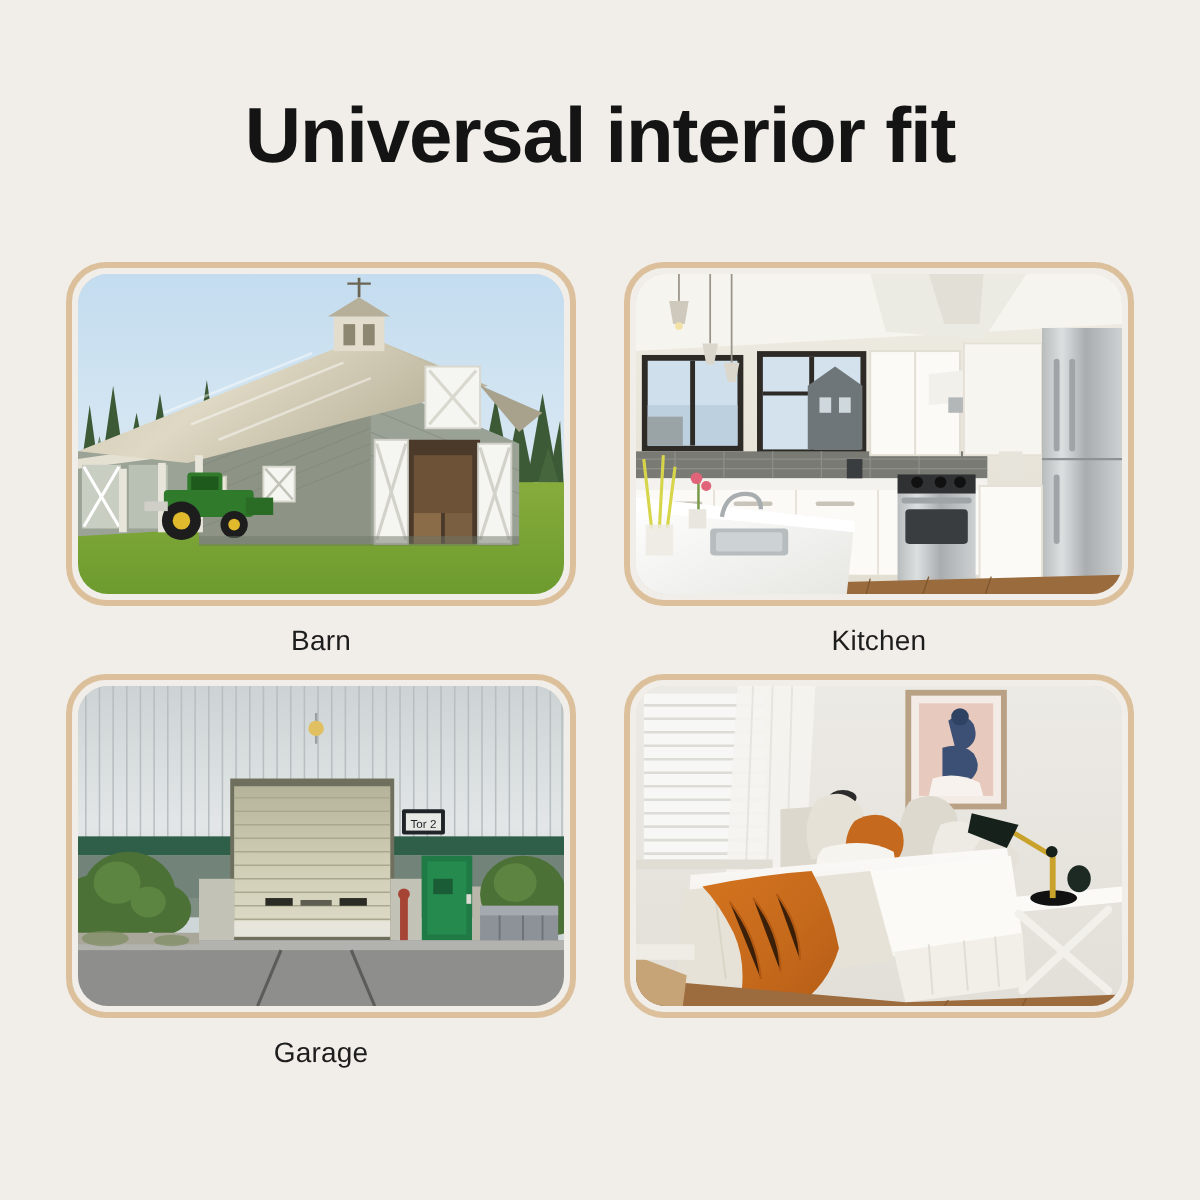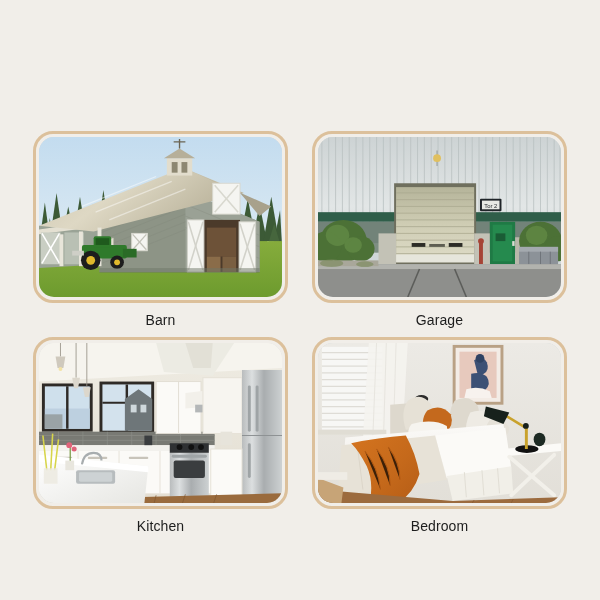--- a/index.html
+++ b/index.html
@@ -71,20 +71,21 @@
     color: #1d1d1d;
     line-height: 1.2;
     letter-spacing: 0.1px;
   }
 </style>
 </head>
 <body>
 
 <div class="page">
 
+  <div class="page-title">Universal interior fit</div>
 
   <div class="grid">
 
     <div class="cell">
       <div class="card">
         <div class="photo">
           <svg viewBox="0 0 249 166" preserveAspectRatio="none">
             <defs>
               <linearGradient id="bSky" x1="0" y1="0" x2="0" y2="1">
                 <stop offset="0%" stop-color="#c3dcef"></stop>
@@ -217,20 +218,154 @@
               <circle cx="80" cy="130" r="7" fill="#1d1d1d"></circle>
               <circle cx="80" cy="130" r="3" fill="#e0b92c"></circle>
               <rect x="34" y="118" width="12" height="5" fill="#cfcfc7"></rect>
             </g>
 
             <rect x="62" y="136" width="164" height="5" fill="#6e7668" opacity="0.5"></rect>
           </svg>
         </div>
       </div>
       <div class="cell-label">Barn</div>
+    </div>
+
+    <div class="cell">
+      <div class="card">
+        <div class="photo">
+          <svg viewBox="0 0 249 166" preserveAspectRatio="none">
+            <defs>
+              <linearGradient id="kWall" x1="0" y1="0" x2="0" y2="1">
+                <stop offset="0%" stop-color="#efece3"></stop>
+                <stop offset="100%" stop-color="#e3ded2"></stop>
+              </linearGradient>
+              <linearGradient id="kSteel" x1="0" y1="0" x2="1" y2="0">
+                <stop offset="0%" stop-color="#b9bcbd"></stop>
+                <stop offset="25%" stop-color="#dcdfe0"></stop>
+                <stop offset="55%" stop-color="#a9adaf"></stop>
+                <stop offset="100%" stop-color="#cdd1d2"></stop>
+              </linearGradient>
+              <linearGradient id="kCounter" x1="0" y1="0" x2="1" y2="1">
+                <stop offset="0%" stop-color="#ffffff"></stop>
+                <stop offset="100%" stop-color="#e6e6e2"></stop>
+              </linearGradient>
+            </defs>
+            <rect x="0" y="0" width="249" height="166" fill="url(#kWall)"></rect>
+
+            <path d="M0 0 L249 0 L249 26 L0 40Z" fill="#f6f4ee"></path>
+            <path d="M120 0 L200 0 L178 34 L128 30Z" fill="#ecebe3"></path>
+            <path d="M150 0 L178 0 L176 26 L158 26Z" fill="#e2e0d6"></path>
+
+            <rect x="3" y="42" width="52" height="50" fill="#2e2a26"></rect>
+            <rect x="6" y="45" width="46" height="44" fill="#cfe0ec"></rect>
+            <rect x="6" y="68" width="46" height="21" fill="#bdd0e0"></rect>
+            <line x1="29" y1="45" x2="29" y2="89" stroke="#2e2a26" stroke-width="2.5"></line>
+            <rect x="62" y="40" width="56" height="54" fill="#2e2a26"></rect>
+            <rect x="65" y="43" width="50" height="48" fill="#d3e2ed"></rect>
+            <line x1="90" y1="43" x2="90" y2="91" stroke="#2e2a26" stroke-width="2.5"></line>
+            <line x1="65" y1="62" x2="115" y2="62" stroke="#2e2a26" stroke-width="2"></line>
+
+            <path d="M88 58 L102 48 L116 58 L116 91 L88 91Z" fill="#6e7679"></path>
+            <rect x="94" y="64" width="6" height="8" fill="#cfd8dc"></rect>
+            <rect x="104" y="64" width="6" height="8" fill="#cfd8dc"></rect>
+            <rect x="6" y="74" width="18" height="15" fill="#9aa3a6"></rect>
+
+            <g stroke="#9a948a" stroke-width="0.9">
+              <line x1="22" y1="0" x2="22" y2="14"></line>
+                <line x1="38" y1="0" x2="38" y2="36"></line>
+              <line x1="49" y1="0" x2="49" y2="46"></line>
+            </g>
+            <path d="M17 14 L27 14 L25 26 L19 26Z" fill="#cfc9bd"></path>
+            <path d="M34 36 L42 36 L40 47 L36 47Z" fill="#dcd7cc"></path>
+            <path d="M45 46 L53 46 L51 56 L47 56Z" fill="#dcd7cc"></path>
+            <circle cx="22" cy="27" r="2" fill="#f3e2a6"></circle>
+
+            <rect x="0" y="92" width="180" height="14" fill="#797a74"></rect>
+            <g stroke="#8d8e88" stroke-width="0.7">
+              <line x1="0" y1="96" x2="180" y2="96"></line>
+                <line x1="0" y1="101" x2="180" y2="101"></line>
+              <line x1="20" y1="92" x2="20" y2="106"></line>
+                <line x1="45" y1="92" x2="45" y2="106"></line>
+              <line x1="70" y1="92" x2="70" y2="106"></line>
+                <line x1="95" y1="92" x2="95" y2="106"></line>
+              <line x1="120" y1="92" x2="120" y2="106"></line>
+                <line x1="145" y1="92" x2="145" y2="106"></line>
+            </g>
+
+            <rect x="120" y="40" width="46" height="54" fill="#fbfaf7" stroke="#e2ded4" stroke-width="1"></rect>
+            <line x1="143" y1="40" x2="143" y2="94" stroke="#e2ded4" stroke-width="1"></line>
+
+            <path d="M150 52 L200 46 L200 64 L150 68Z" fill="#f2f0ea"></path>
+            <rect x="160" y="64" width="32" height="8" fill="#b4b7b8"></rect>
+
+            <rect x="168" y="36" width="40" height="58" fill="#f7f5f0" stroke="#e5e1d7" stroke-width="1"></rect>
+
+            <rect x="208" y="28" width="41" height="132" fill="url(#kSteel)"></rect>
+            <line x1="208" y1="96" x2="249" y2="96" stroke="#8e9294" stroke-width="1.2"></line>
+            <rect x="214" y="44" width="3" height="48" rx="1.5" fill="#9fa4a6"></rect>
+            <rect x="222" y="44" width="3" height="48" rx="1.5" fill="#9fa4a6"></rect>
+            <rect x="214" y="104" width="3" height="36" rx="1.5" fill="#9fa4a6"></rect>
+
+            <rect x="0" y="106" width="180" height="6" fill="#f3f2ee"></rect>
+            <rect x="0" y="112" width="180" height="44" fill="#fbfaf7"></rect>
+            <g stroke="#e6e2d8" stroke-width="1">
+              <line x1="40" y1="112" x2="40" y2="156"></line>
+                <line x1="82" y1="112" x2="82" y2="156"></line>
+              <line x1="124" y1="112" x2="124" y2="156"></line>
+            </g>
+            <g fill="#c8c4ba">
+              <rect x="50" y="118" width="20" height="2.4" rx="1.2"></rect>
+              <rect x="92" y="118" width="20" height="2.4" rx="1.2"></rect>
+              <rect x="14" y="118" width="20" height="2.4" rx="1.2"></rect>
+            </g>
+
+            <rect x="134" y="104" width="40" height="10" fill="#2f3133"></rect>
+            <rect x="134" y="114" width="40" height="46" fill="url(#kSteel)"></rect>
+            <rect x="138" y="122" width="32" height="18" rx="2" fill="#3a3d3f"></rect>
+            <rect x="136" y="116" width="36" height="3" rx="1.5" fill="#9fa4a6"></rect>
+            <circle cx="144" cy="108" r="3" fill="#111"></circle>
+              <circle cx="156" cy="108" r="3" fill="#111"></circle>
+            <circle cx="166" cy="108" r="3" fill="#111"></circle>
+
+            <rect x="176" y="110" width="32" height="50" fill="#fbfaf7" stroke="#e5e1d7" stroke-width="1"></rect>
+
+            <path d="M96 160 L249 156 L249 166 L96 166Z" fill="#9a6b3d"></path>
+            <g stroke="#7f572f" stroke-width="0.7">
+              <line x1="120" y1="158" x2="118" y2="166"></line>
+                <line x1="150" y1="157" x2="147" y2="166"></line>
+              <line x1="182" y1="157" x2="179" y2="166"></line>
+            </g>
+
+            <path d="M0 116 L112 128 L108 166 L0 166Z" fill="url(#kCounter)"></path>
+            <path d="M0 116 L112 128 L112 134 L0 123Z" fill="#ffffff"></path>
+
+            <rect x="38" y="132" width="40" height="14" rx="2" fill="#b7bcbe"></rect>
+            <rect x="41" y="134" width="34" height="10" rx="1.5" fill="#cdd2d4"></rect>
+            <path d="M44 126 q2 -12 12 -12 q8 0 8 8" fill="none" stroke="#a8adaf" stroke-width="2.2"></path>
+
+            <g stroke="#d7d54a" stroke-width="1.6">
+              <line x1="8" y1="132" x2="4" y2="96"></line>
+                <line x1="12" y1="132" x2="14" y2="94"></line>
+              <line x1="16" y1="132" x2="20" y2="100"></line>
+            </g>
+            <rect x="5" y="130" width="14" height="16" fill="#eceae1" opacity="0.85"></rect>
+            <g>
+              <line x1="32" y1="126" x2="32" y2="108" stroke="#7a9b4a" stroke-width="1.3"></line>
+              <circle cx="31" cy="106" r="3" fill="#e0637a"></circle>
+              <circle cx="36" cy="110" r="2.6" fill="#e0637a"></circle>
+              <rect x="27" y="122" width="9" height="10" fill="#e8e6de"></rect>
+            </g>
+
+            <rect x="108" y="96" width="8" height="10" fill="#3a3d3f"></rect>
+            <rect x="186" y="92" width="12" height="14" fill="#e7e4db"></rect>
+          </svg>
+        </div>
+      </div>
+      <div class="cell-label">Kitchen</div>
     </div>
 
     <div class="cell">
       <div class="card">
         <div class="photo">
           <svg viewBox="0 0 249 166" preserveAspectRatio="none">
             <defs>
               <linearGradient id="gWall" x1="0" y1="0" x2="0" y2="1">
                 <stop offset="0%" stop-color="#cdd3d4"></stop>
                 <stop offset="60%" stop-color="#e2e6e6"></stop>
@@ -368,154 +503,20 @@
         </div>
       </div>
       <div class="cell-label">Garage</div>
     </div>
 
     <div class="cell">
       <div class="card">
         <div class="photo">
           <svg viewBox="0 0 249 166" preserveAspectRatio="none">
             <defs>
-              <linearGradient id="kWall" x1="0" y1="0" x2="0" y2="1">
-                <stop offset="0%" stop-color="#efece3"></stop>
-                <stop offset="100%" stop-color="#e3ded2"></stop>
-              </linearGradient>
-              <linearGradient id="kSteel" x1="0" y1="0" x2="1" y2="0">
-                <stop offset="0%" stop-color="#b9bcbd"></stop>
-                <stop offset="25%" stop-color="#dcdfe0"></stop>
-                <stop offset="55%" stop-color="#a9adaf"></stop>
-                <stop offset="100%" stop-color="#cdd1d2"></stop>
-              </linearGradient>
-              <linearGradient id="kCounter" x1="0" y1="0" x2="1" y2="1">
-                <stop offset="0%" stop-color="#ffffff"></stop>
-                <stop offset="100%" stop-color="#e6e6e2"></stop>
-              </linearGradient>
-            </defs>
-            <rect x="0" y="0" width="249" height="166" fill="url(#kWall)"></rect>
-
-            <path d="M0 0 L249 0 L249 26 L0 40Z" fill="#f6f4ee"></path>
-            <path d="M120 0 L200 0 L178 34 L128 30Z" fill="#ecebe3"></path>
-            <path d="M150 0 L178 0 L176 26 L158 26Z" fill="#e2e0d6"></path>
-
-            <rect x="3" y="42" width="52" height="50" fill="#2e2a26"></rect>
-            <rect x="6" y="45" width="46" height="44" fill="#cfe0ec"></rect>
-            <rect x="6" y="68" width="46" height="21" fill="#bdd0e0"></rect>
-            <line x1="29" y1="45" x2="29" y2="89" stroke="#2e2a26" stroke-width="2.5"></line>
-            <rect x="62" y="40" width="56" height="54" fill="#2e2a26"></rect>
-            <rect x="65" y="43" width="50" height="48" fill="#d3e2ed"></rect>
-            <line x1="90" y1="43" x2="90" y2="91" stroke="#2e2a26" stroke-width="2.5"></line>
-            <line x1="65" y1="62" x2="115" y2="62" stroke="#2e2a26" stroke-width="2"></line>
-
-            <path d="M88 58 L102 48 L116 58 L116 91 L88 91Z" fill="#6e7679"></path>
-            <rect x="94" y="64" width="6" height="8" fill="#cfd8dc"></rect>
-            <rect x="104" y="64" width="6" height="8" fill="#cfd8dc"></rect>
-            <rect x="6" y="74" width="18" height="15" fill="#9aa3a6"></rect>
-
-            <g stroke="#9a948a" stroke-width="0.9">
-              <line x1="22" y1="0" x2="22" y2="14"></line>
-                <line x1="38" y1="0" x2="38" y2="36"></line>
-              <line x1="49" y1="0" x2="49" y2="46"></line>
-            </g>
-            <path d="M17 14 L27 14 L25 26 L19 26Z" fill="#cfc9bd"></path>
-            <path d="M34 36 L42 36 L40 47 L36 47Z" fill="#dcd7cc"></path>
-            <path d="M45 46 L53 46 L51 56 L47 56Z" fill="#dcd7cc"></path>
-            <circle cx="22" cy="27" r="2" fill="#f3e2a6"></circle>
-
-            <rect x="0" y="92" width="180" height="14" fill="#797a74"></rect>
-            <g stroke="#8d8e88" stroke-width="0.7">
-              <line x1="0" y1="96" x2="180" y2="96"></line>
-                <line x1="0" y1="101" x2="180" y2="101"></line>
-              <line x1="20" y1="92" x2="20" y2="106"></line>
-                <line x1="45" y1="92" x2="45" y2="106"></line>
-              <line x1="70" y1="92" x2="70" y2="106"></line>
-                <line x1="95" y1="92" x2="95" y2="106"></line>
-              <line x1="120" y1="92" x2="120" y2="106"></line>
-                <line x1="145" y1="92" x2="145" y2="106"></line>
-            </g>
-
-            <rect x="120" y="40" width="46" height="54" fill="#fbfaf7" stroke="#e2ded4" stroke-width="1"></rect>
-            <line x1="143" y1="40" x2="143" y2="94" stroke="#e2ded4" stroke-width="1"></line>
-
-            <path d="M150 52 L200 46 L200 64 L150 68Z" fill="#f2f0ea"></path>
-            <rect x="160" y="64" width="32" height="8" fill="#b4b7b8"></rect>
-
-            <rect x="168" y="36" width="40" height="58" fill="#f7f5f0" stroke="#e5e1d7" stroke-width="1"></rect>
-
-            <rect x="208" y="28" width="41" height="132" fill="url(#kSteel)"></rect>
-            <line x1="208" y1="96" x2="249" y2="96" stroke="#8e9294" stroke-width="1.2"></line>
-            <rect x="214" y="44" width="3" height="48" rx="1.5" fill="#9fa4a6"></rect>
-            <rect x="222" y="44" width="3" height="48" rx="1.5" fill="#9fa4a6"></rect>
-            <rect x="214" y="104" width="3" height="36" rx="1.5" fill="#9fa4a6"></rect>
-
-            <rect x="0" y="106" width="180" height="6" fill="#f3f2ee"></rect>
-            <rect x="0" y="112" width="180" height="44" fill="#fbfaf7"></rect>
-            <g stroke="#e6e2d8" stroke-width="1">
-              <line x1="40" y1="112" x2="40" y2="156"></line>
-                <line x1="82" y1="112" x2="82" y2="156"></line>
-              <line x1="124" y1="112" x2="124" y2="156"></line>
-            </g>
-            <g fill="#c8c4ba">
-              <rect x="50" y="118" width="20" height="2.4" rx="1.2"></rect>
-              <rect x="92" y="118" width="20" height="2.4" rx="1.2"></rect>
-              <rect x="14" y="118" width="20" height="2.4" rx="1.2"></rect>
-            </g>
-
-            <rect x="134" y="104" width="40" height="10" fill="#2f3133"></rect>
-            <rect x="134" y="114" width="40" height="46" fill="url(#kSteel)"></rect>
-            <rect x="138" y="122" width="32" height="18" rx="2" fill="#3a3d3f"></rect>
-            <rect x="136" y="116" width="36" height="3" rx="1.5" fill="#9fa4a6"></rect>
-            <circle cx="144" cy="108" r="3" fill="#111"></circle>
-              <circle cx="156" cy="108" r="3" fill="#111"></circle>
-            <circle cx="166" cy="108" r="3" fill="#111"></circle>
-
-            <rect x="176" y="110" width="32" height="50" fill="#fbfaf7" stroke="#e5e1d7" stroke-width="1"></rect>
-
-            <path d="M96 160 L249 156 L249 166 L96 166Z" fill="#9a6b3d"></path>
-            <g stroke="#7f572f" stroke-width="0.7">
-              <line x1="120" y1="158" x2="118" y2="166"></line>
-                <line x1="150" y1="157" x2="147" y2="166"></line>
-              <line x1="182" y1="157" x2="179" y2="166"></line>
-            </g>
-
-            <path d="M0 116 L112 128 L108 166 L0 166Z" fill="url(#kCounter)"></path>
-            <path d="M0 116 L112 128 L112 134 L0 123Z" fill="#ffffff"></path>
-
-            <rect x="38" y="132" width="40" height="14" rx="2" fill="#b7bcbe"></rect>
-            <rect x="41" y="134" width="34" height="10" rx="1.5" fill="#cdd2d4"></rect>
-            <path d="M44 126 q2 -12 12 -12 q8 0 8 8" fill="none" stroke="#a8adaf" stroke-width="2.2"></path>
-
-            <g stroke="#d7d54a" stroke-width="1.6">
-              <line x1="8" y1="132" x2="4" y2="96"></line>
-                <line x1="12" y1="132" x2="14" y2="94"></line>
-              <line x1="16" y1="132" x2="20" y2="100"></line>
-            </g>
-            <rect x="5" y="130" width="14" height="16" fill="#eceae1" opacity="0.85"></rect>
-            <g>
-              <line x1="32" y1="126" x2="32" y2="108" stroke="#7a9b4a" stroke-width="1.3"></line>
-              <circle cx="31" cy="106" r="3" fill="#e0637a"></circle>
-              <circle cx="36" cy="110" r="2.6" fill="#e0637a"></circle>
-              <rect x="27" y="122" width="9" height="10" fill="#e8e6de"></rect>
-            </g>
-
-            <rect x="108" y="96" width="8" height="10" fill="#3a3d3f"></rect>
-            <rect x="186" y="92" width="12" height="14" fill="#e7e4db"></rect>
-          </svg>
-        </div>
-      </div>
-      <div class="cell-label">Kitchen</div>
-    </div>
-
-    <div class="cell">
-      <div class="card">
-        <div class="photo">
-          <svg viewBox="0 0 249 166" preserveAspectRatio="none">
-            <defs>
               <linearGradient id="rWall" x1="0" y1="0" x2="0" y2="1">
                 <stop offset="0%" stop-color="#eceae5"></stop>
                 <stop offset="100%" stop-color="#e2dfd8"></stop>
               </linearGradient>
               <linearGradient id="rThrow" x1="0" y1="0" x2="1" y2="1">
                 <stop offset="0%" stop-color="#d4741f"></stop>
                 <stop offset="55%" stop-color="#c5691b"></stop>
                 <stop offset="100%" stop-color="#b45c16"></stop>
               </linearGradient>
               <linearGradient id="rBed" x1="0" y1="0" x2="0" y2="1">
@@ -612,17 +613,16 @@
             <path d="M0 140 L26 150 L24 166 L0 166Z" fill="#c7a477"></path>
             <g stroke="#8a5c33" stroke-width="0.8">
               <line x1="160" y1="163" x2="158" y2="166"></line>
                 <line x1="200" y1="162" x2="198" y2="166"></line>
             </g>
 
             <rect x="0" y="134" width="30" height="8" fill="#efece5"></rect>
           </svg>
         </div>
       </div>
-      <div class="cell-label">Bedroom</div>
     </div>
 
   </div>
 </div>
 
 </body></html>

